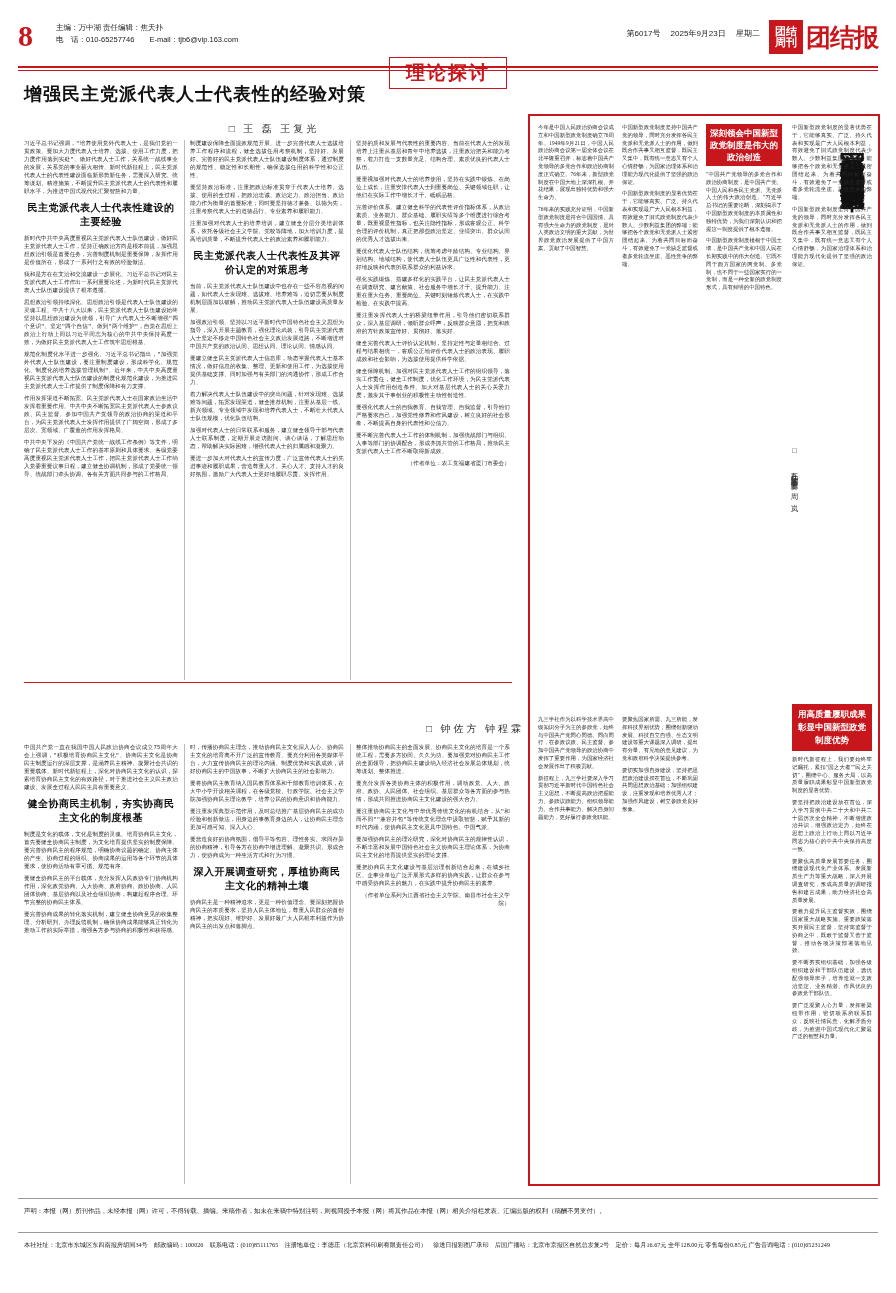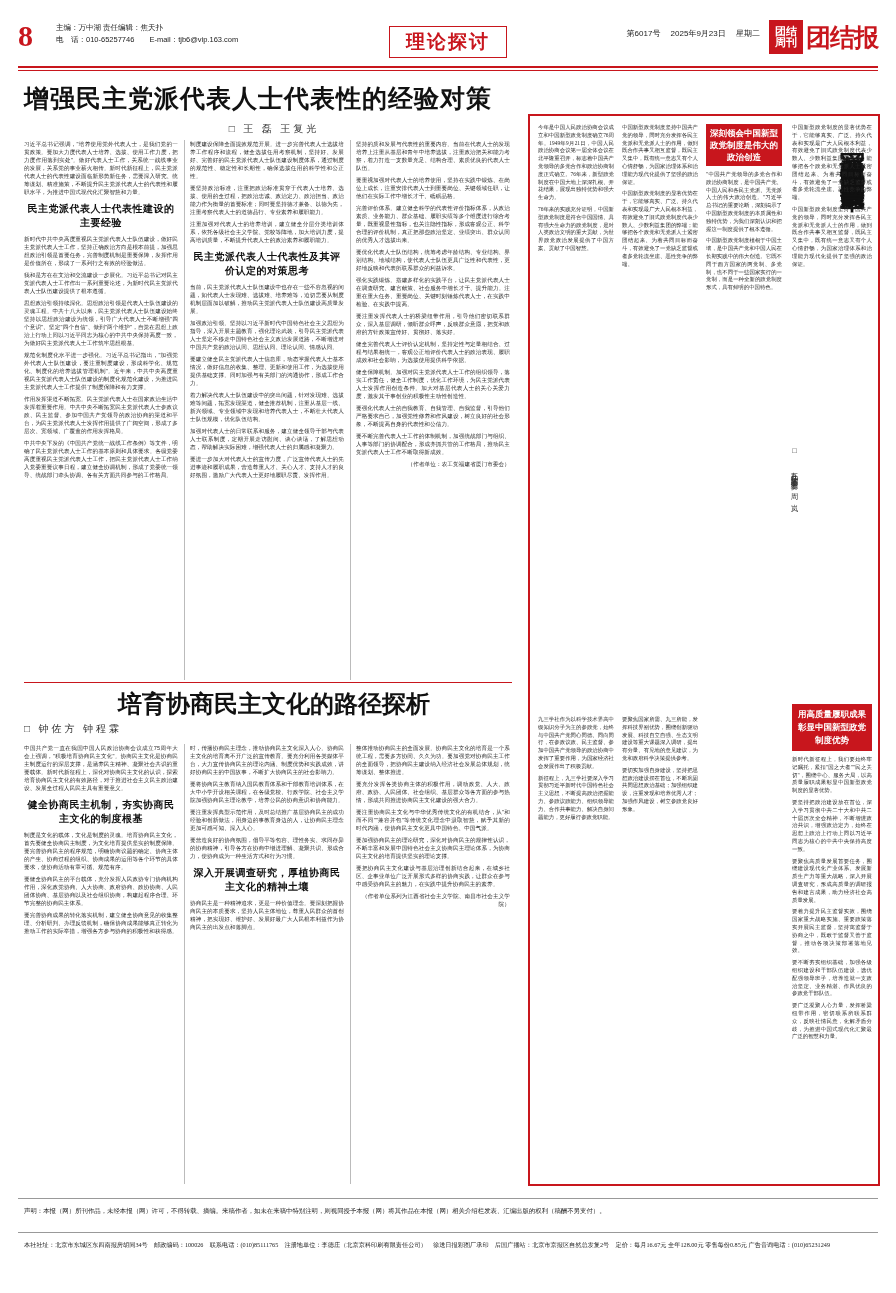--- a/index.html
+++ b/index.html
@@ -10,48 +10,48 @@
     color:#1a1a1a;
     overflow:hidden;
   }
   .page{position:relative;width:896px;height:1293px;background:#fff;}
 
   
   .masthead{position:absolute;left:18px;top:20px;width:860px;height:46px;}
   .pagenum{position:absolute;left:0;top:0;font-family:"Liberation Serif",serif;font-size:30px;font-weight:bold;color:#c8161d;line-height:32px;}
   .mast-meta{position:absolute;left:38px;top:2px;font-size:7.5px;line-height:12px;color:#222;font-family:"Liberation Sans",sans-serif;}
   .mast-title{position:absolute;left:0;right:0;top:6px;text-align:center;}
-  .mast-title .col{display:inline-block;border:1px solid #c8161d;padding:2px 16px;color:#c8161d;font-size:19px;font-weight:bold;letter-spacing:2px;font-family:"Liberation Serif",serif;}
+  .mast-title .col{display:inline-block;border:1px solid #c8161d;padding:2px 16px;color:#c8161d;font-size:19px;font-weight:bold;letter-spacing:2px;font-family:"Liberation Serif",serif;margin-top:31px;}
   .mast-right{position:absolute;right:118px;top:8px;font-size:8px;color:#222;font-family:"Liberation Sans",sans-serif;}
   .mast-right span{margin-left:8px;margin-top:9px;}
   .logo-block{position:absolute;right:0;top:0px;display:flex;align-items:center;gap:3px;justify-content:flex-end;}
   .logo-sq{width:34px;height:34px;background:#c8161d;color:#fff;font-size:11px;line-height:11px;font-weight:bold;display:flex;flex-direction:column;align-items:center;justify-content:center;padding:1px;box-sizing:border-box;}
   .logo-name{font-size:25px;font-weight:bold;color:#c8161d;letter-spacing:-1px;font-family:"Liberation Serif",serif;}
   .rule-red{position:absolute;left:18px;top:66px;width:860px;height:2px;background:#c8161d;}
   .rule-thin{position:absolute;left:18px;top:70px;width:860px;height:1px;background:#c8161d;}
 
   
-  .headline{position:absolute;left:24px;top:82px;width:500px;font-size:25px;font-weight:bold;letter-spacing:1px;font-family:"Liberation Serif",serif;color:#111;}
+  .headline{position:absolute;left:24px;top:82px;width:500px;font-size:18px;font-weight:bold;letter-spacing:1px;font-family:"Liberation Serif",serif;color:#111;}
   .byline{position:absolute;left:24px;top:122px;width:500px;text-align:center;font-size:10px;color:#333;letter-spacing:3px;}
 
   
   .banner{position:absolute;left:530px;top:82px;width:348px;height:26px;border:1.5px solid #c8161d;background:#c8161d;}
   .banner-in{width:100%;height:100%;display:flex;align-items:center;justify-content:center;color:#fff;font-size:12.5px;font-weight:bold;letter-spacing:1px;}
 
   
-  .col-text{position:absolute;font-size:5.6px;line-height:8.0px;text-align:justify;color:#2a2a2a;font-family:Liberation Sans, sans-serif;letter-spacing:0.1px;overflow:hidden;}
+  .col-text{position:absolute;font-size:5.6px;line-height:8.0px;text-align:justify;color:#2a2a2a;font-family:Liberation Mono, monospace;letter-spacing:0.1px;overflow:hidden;}
   .subhead{font-size:10px;font-weight:bold;text-align:center;margin:6px 0 5px;letter-spacing:0.5px;color:#111;line-height:14px;}
   .src{font-size:5.6px;text-align:right;margin-top:4px;color:#2a2a2a;}
 
   
   .vline{position:absolute;width:1px;background:#bbb;}
 
   
   .headline2{position:absolute;left:24px;top:688px;width:500px;text-align:center;font-size:24px;font-weight:bold;font-family:"Liberation Serif",serif;color:#111;}
-  .byline2{position:absolute;left:24px;top:722px;width:500px;text-align:left;font-size:10px;color:#333;letter-spacing:3px;}
+  .byline2{position:absolute;left:24px;top:722px;width:500px;text-align:right;font-size:10px;color:#333;letter-spacing:3px;}
 
   
   .feature{position:absolute;left:528px;top:114px;width:352px;height:1072px;border:2px solid #c8161d;box-sizing:border-box;background:#fff;}
   .feature-title{position:absolute;right:10px;top:16px;width:60px;writing-mode:vertical-rl;text-orientation:upright;font-size:25px;font-weight:bold;line-height:31px;letter-spacing:2px;color:#111;font-family:"Liberation Serif",serif;height:640px;}
   .feature-author{position:absolute;right:78px;top:330px;writing-mode:vertical-rl;text-orientation:upright;font-size:7.5px;line-height:12px;color:#333;letter-spacing:1px;height:200px;}
   .fcol{position:absolute;font-size:5.4px;line-height:7.8px;text-align:justify;color:#2a2a2a;overflow:hidden;}
   .box-head{font-size:9px;font-weight:bold;text-align:center;margin:5px 0 4px;color:#111;line-height:13px;}
   .redbar{display:block;background:#c8161d;color:#fff;font-size:8.5px;font-weight:bold;text-align:center;padding:3px 2px;margin:0 0 5px;line-height:12px;}
   .redbar2{display:block;background:#c8161d;color:#fff;font-size:8.5px;font-weight:bold;text-align:center;padding:4px 2px;margin:0 0 5px;line-height:13px;}
 
@@ -129,21 +129,20 @@
     <p style="margin:0 0 4px;">健全保障机制。加强对民主党派代表人士工作的组织领导，落实工作责任，健全工作制度，优化工作环境，为民主党派代表人士发挥作用创造条件。加大对基层代表人士的关心关爱力度，激发其干事创业的积极性主动性创造性。</p>
     <p style="margin:0 0 4px;">要强化代表人士的自我教育、自我管理、自我监督，引导他们严格要求自己，加强党性修养和作风建设，树立良好的社会形象，不断提高自身的代表性和公信力。</p>
     <p style="margin:0 0 4px;">要不断完善代表人士工作的体制机制，加强统战部门与组织、人事等部门的协调配合，形成齐抓共管的工作格局，推动民主党派代表人士工作不断取得新成效。</p>
     <div class="src">（作者单位：农工党福建省厦门市委会）</div>
   </div>
 
   <div class="vline" style="left:184px;top:140px;height:540px;"></div>
   <div class="vline" style="left:350px;top:140px;height:540px;"></div>
   <div class="vline" style="left:24px;top:682px;width:488px;height:1px;background:#c8161d;"></div>
 
-  <div class="headline2">培育协商民主文化的路径探析</div>
   <div class="byline2">□ 钟佐方   钟程霖</div>
 
   <div class="col-text" style="left:24px;top:744px;width:154px;height:440px;">
     <p style="margin:0 0 4px;">中国共产党一直在我国中国人民政治协商会议成立75周年大会上强调，"积极培育协商民主文化"。协商民主文化是协商民主制度运行的深层支撑，是涵养民主精神、凝聚社会共识的重要载体。新时代新征程上，深化对协商民主文化的认识，探索培育协商民主文化的有效路径，对于推进社会主义民主政治建设、发展全过程人民民主具有重要意义。</p>
     <div class="subhead">健全协商民主机制，夯实协商民主文化的制度根基</div>
     <p style="margin:0 0 4px;">制度是文化的载体，文化是制度的灵魂。培育协商民主文化，首先要健全协商民主制度，为文化培育提供坚实的制度保障。要完善协商民主的程序规范，明确协商议题的确定、协商主体的产生、协商过程的组织、协商成果的运用等各个环节的具体要求，使协商活动有章可循、规范有序。</p>
     <p style="margin:0 0 4px;">要健全协商民主的平台载体，充分发挥人民政协专门协商机构作用，深化政党协商、人大协商、政府协商、政协协商、人民团体协商、基层协商以及社会组织协商，构建起程序合理、环节完整的协商民主体系。</p>
     <p style="margin:0 0 4px;">要完善协商成果的转化落实机制，建立健全协商意见的收集整理、分析研判、办理反馈机制，确保协商成果能够真正转化为推动工作的实际举措，增强各方参与协商的积极性和获得感。</p>
   </div>
 

